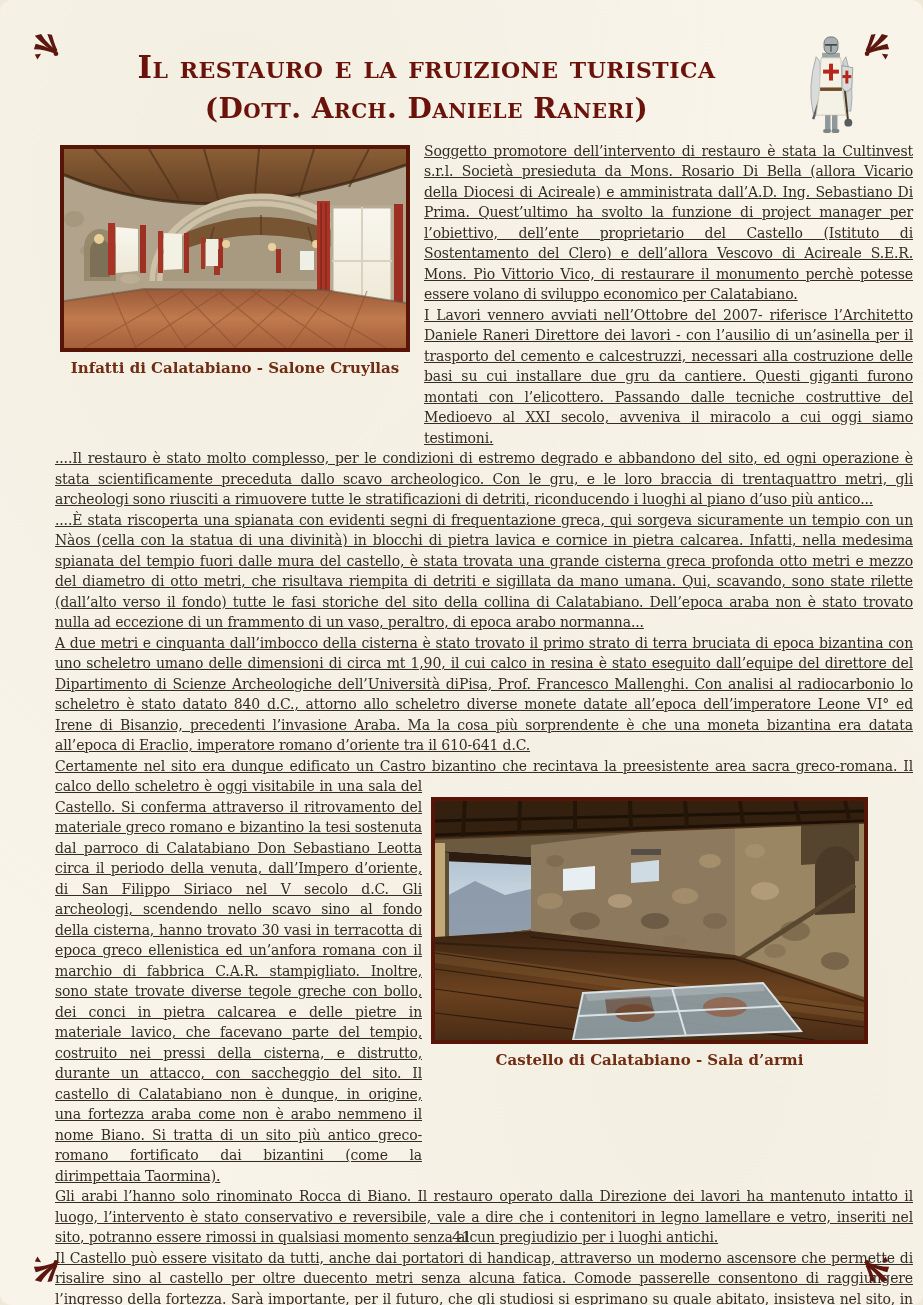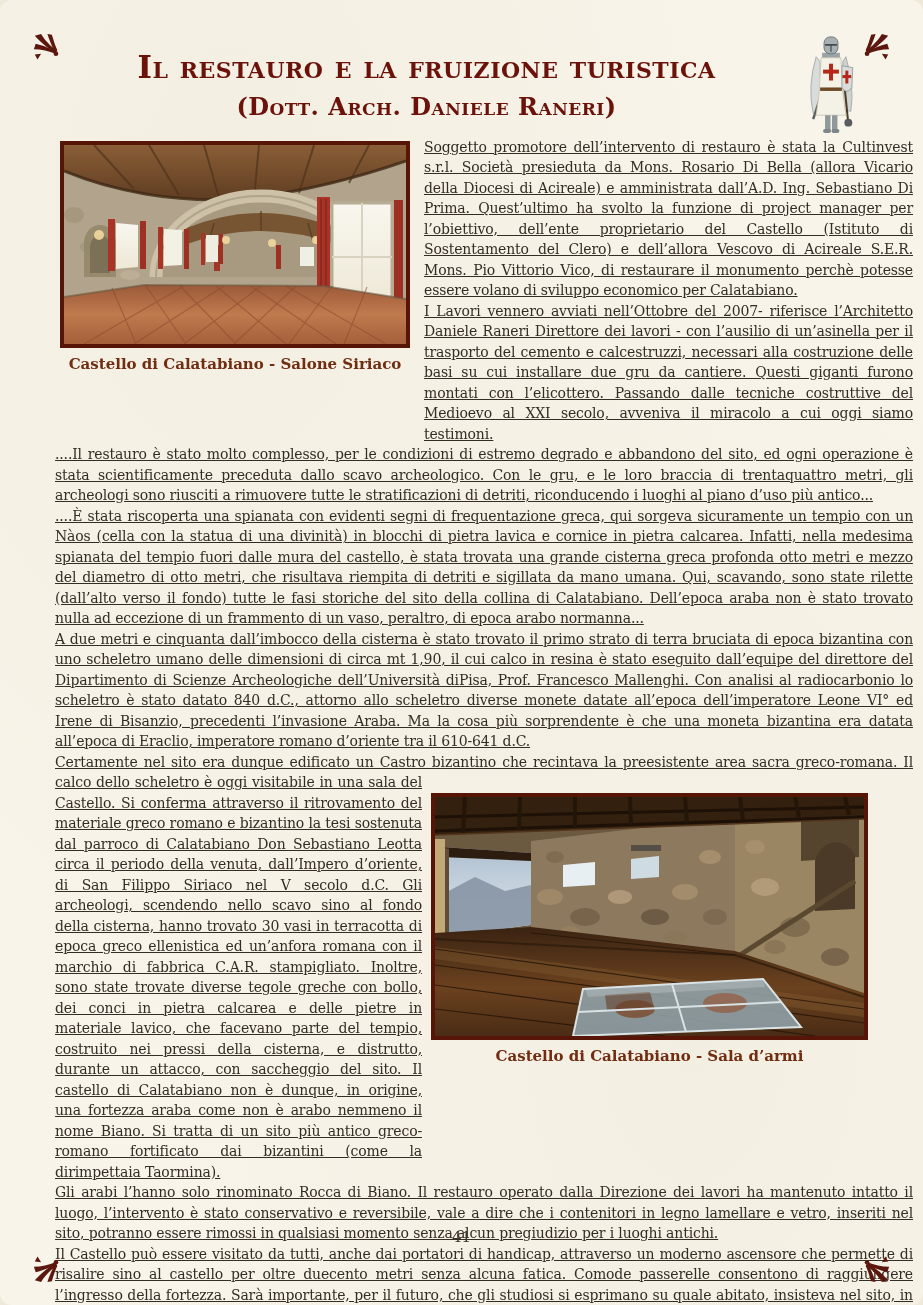--- a/index.html
+++ b/index.html
@@ -15,21 +15,21 @@
   .orn.tr { right:33px; top:33px; transform:scaleX(-1); }
   .orn.bl { left:33px; bottom:22px; transform:scaleY(-1); }
   .orn.br { right:33px; bottom:22px; transform:scale(-1,-1); }
   .knight { position:absolute; top:32px; right:62px; width:60px; height:104px; }
   .header { padding:50px 130px 0 60px; text-align:center; }
   .title {
     margin:0; font-size:31px; line-height:1.12; font-weight:600;
     font-variant:small-caps; letter-spacing:0.5px; color:#6b130b;
   }
   .subtitle {
-    margin:7px 0 0; font-size:24px; font-weight:600;
+    margin:7px 0 0; font-size:28px; font-weight:600;
     font-variant:small-caps; letter-spacing:0.5px; color:#6b130b;
   }
   .content {
     margin:16px 10px 0 55px; text-align:justify;
     font-size:14px; line-height:20.5px; letter-spacing:-0.15px; color:#332d26;
   }
   .para { margin:0;text-decoration:underline; }
   .fig { display:block; margin:0; }
   .fig-left  { float:left;  width:350px; margin:4px 14px 52px 5px; }
   .fig-right { float:right; width:437px; margin:21px 45px 96px 9px; }
@@ -204,21 +204,21 @@
             <path d="M322,199 L222,141"></path>
               <path d="M272,199 L187,141"></path>
               <path d="M222,199 L152,141"></path>
             <path d="M172,199 L116,141"></path>
               <path d="M122,199 L82,141"></path>
               <path d="M72,199 L48,143"></path>
           </g>
           <path d="M0,152 L80,140 L260,141 L342,154" stroke="#6b573f" stroke-width="2" fill="none" opacity="0.6"></path>
         </svg>
       </div>
-      <figcaption class="figcap">Castello di Calatabiano - Salone Siriaco</figcaption>
+      <figcaption class="figcap">Infatti di Calatabiano - Salone Cruyllas</figcaption>
     </figure>
 
     <p class="para">Soggetto promotore dell’intervento di restauro è stata la Cultinvest s.r.l. Società presieduta da Mons. Rosario Di Bella (allora Vicario della Diocesi di Acireale) e amministrata dall’A.D. Ing. Sebastiano Di Prima. Quest’ultimo ha svolto la funzione di project manager per l’obiettivo, dell’ente proprietario del Castello (Istituto di Sostentamento del Clero) e dell’allora Vescovo di Acireale S.E.R. Mons. Pio Vittorio Vico, di restaurare il monumento perchè potesse essere volano di sviluppo economico per Calatabiano.</p>
     <p class="para">I Lavori vennero avviati nell’Ottobre del 2007- riferisce l’Architetto Daniele Raneri Direttore dei lavori - con l’ausilio di un’asinella per il trasporto del cemento e calcestruzzi, necessari alla costruzione delle basi su cui installare due gru da cantiere. Questi giganti furono montati con l’elicottero. Passando dalle tecniche costruttive del Medioevo al XXI secolo, avveniva il miracolo a cui oggi siamo testimoni.</p>
     <p class="para">....Il restauro è stato molto complesso, per le condizioni di estremo degrado e abbandono del sito, ed ogni operazione è stata scientificamente preceduta dallo scavo archeologico. Con le gru, e le loro braccia di trentaquattro metri, gli archeologi sono riusciti a rimuovere tutte le stratificazioni di detriti, riconducendo i luoghi al piano d’uso più antico...</p>
     <p class="para">....È stata riscoperta una spianata con evidenti segni di frequentazione greca, qui sorgeva sicuramente un tempio con un Nàos (cella con la statua di una divinità) in blocchi di pietra lavica e cornice in pietra calcarea. Infatti, nella medesima spianata del tempio fuori dalle mura del castello, è stata trovata una grande cisterna greca profonda otto metri e mezzo del diametro di otto metri, che risultava riempita di detriti e sigillata da mano umana. Qui, scavando, sono state rilette (dall’alto verso il fondo) tutte le fasi storiche del sito della collina di Calatabiano. Dell’epoca araba non è stato trovato nulla ad eccezione di un frammento di un vaso, peraltro, di epoca arabo normanna...</p>
     <p class="para">A due metri e cinquanta dall’imbocco della cisterna è stato trovato il primo strato di terra bruciata di epoca bizantina con uno scheletro umano delle dimensioni di circa mt 1,90, il cui calco in resina è stato eseguito dall’equipe del direttore del Dipartimento di Scienze Archeologiche dell’Università diPisa, Prof. Francesco Mallenghi. Con analisi al radiocarbonio lo scheletro è stato datato 840 d.C., attorno allo scheletro diverse monete datate all’epoca dell’imperatore Leone VI° ed Irene di Bisanzio, precedenti l’invasione Araba. Ma la cosa più sorprendente è che una moneta bizantina era datata all’epoca di Eraclio, imperatore romano d’oriente tra il 610-641 d.C.</p>
 
     <div class="para">
       <span>Certamente nel sito era dunque edificato un Castro bizantino che recintava la preesistente area sacra greco-romana. Il calco dello</span>

